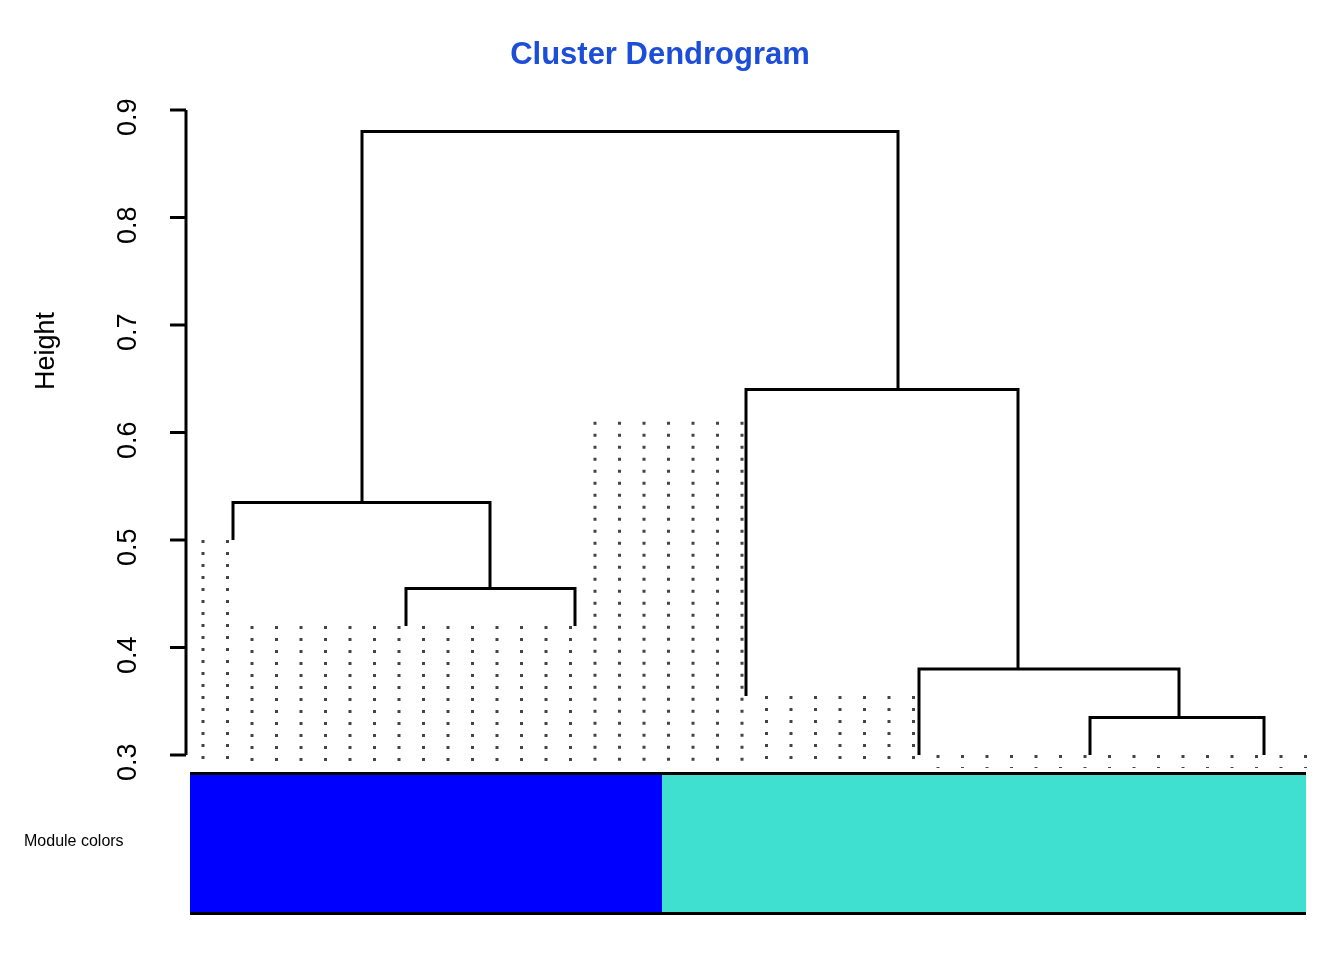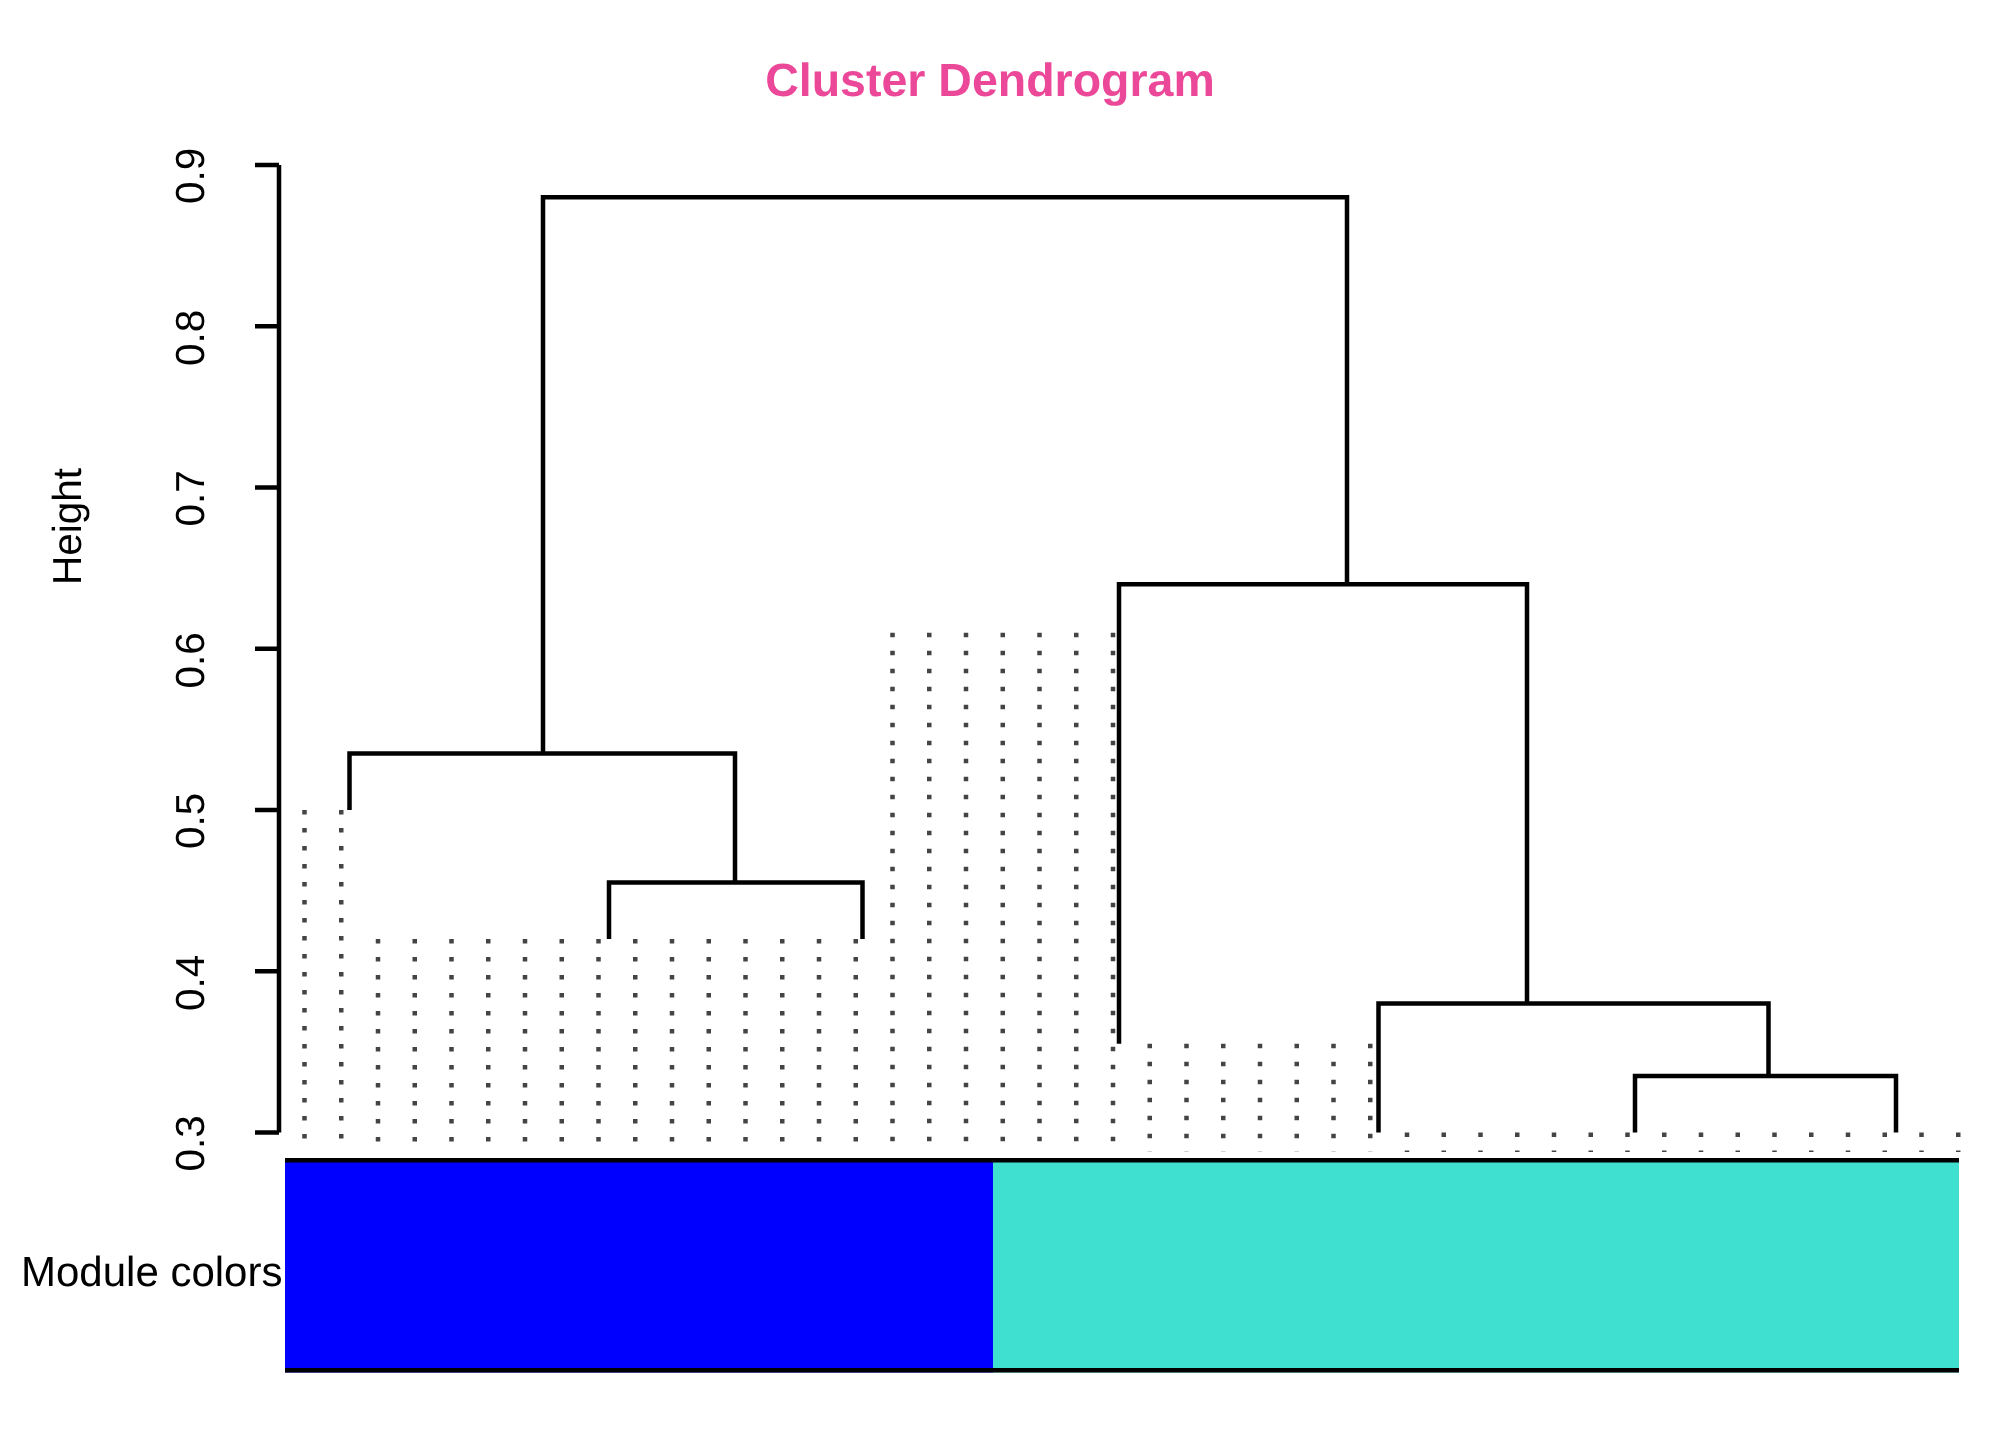--- a/index.html
+++ b/index.html
@@ -18,21 +18,21 @@
     overflow: hidden;
   }
   .title {
     position: absolute;
     left: 0;
     top: 36px;
     width: 1320px;
     text-align: center;
     font-size: 31px;
     font-weight: bold;
-    color: #ec4899;
+    color: #1d4ed8;
     letter-spacing: 0px;
   }
   .ylab {
     position: absolute;
     left: 30px;
     top: 390px;
     font-size: 27px;
     color: #000000;
     transform: rotate(-90deg);
     transform-origin: left top;
@@ -41,23 +41,23 @@
   .tick-label {
     position: absolute;
     font-size: 27px;
     color: #000000;
     white-space: nowrap;
     transform: rotate(-90deg);
     transform-origin: left top;
   }
   .modlab {
     position: absolute;
-    left: 14px;
+    left: 24px;
     top: 832px;
-    font-size: 28px;
+    font-size: 16px;
     color: #000000;
     white-space: nowrap;
   }
   svg.layer {
     position: absolute;
     left: 0;
     top: 0;
     width: 1344px;
     height: 960px;
   }

